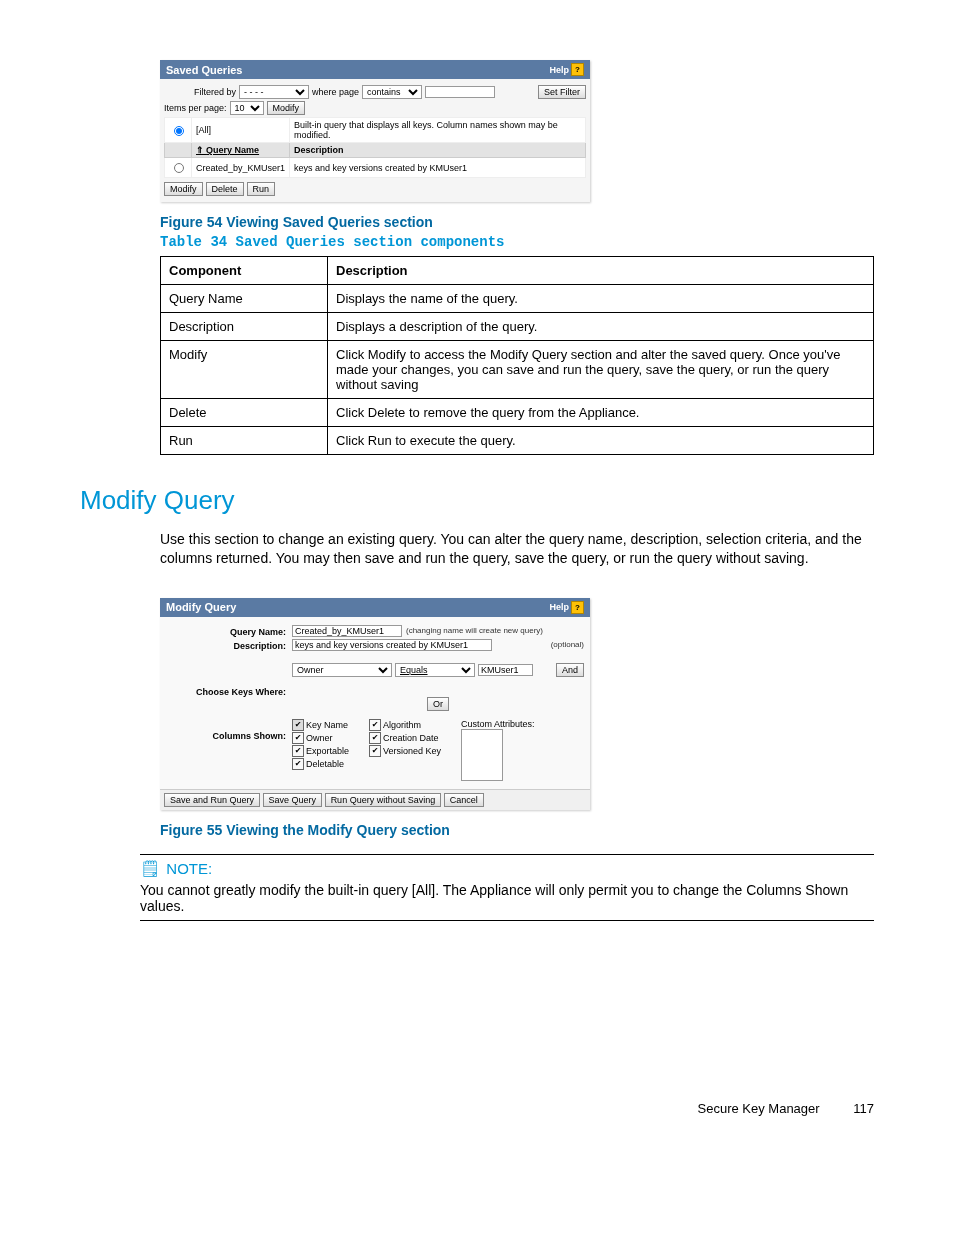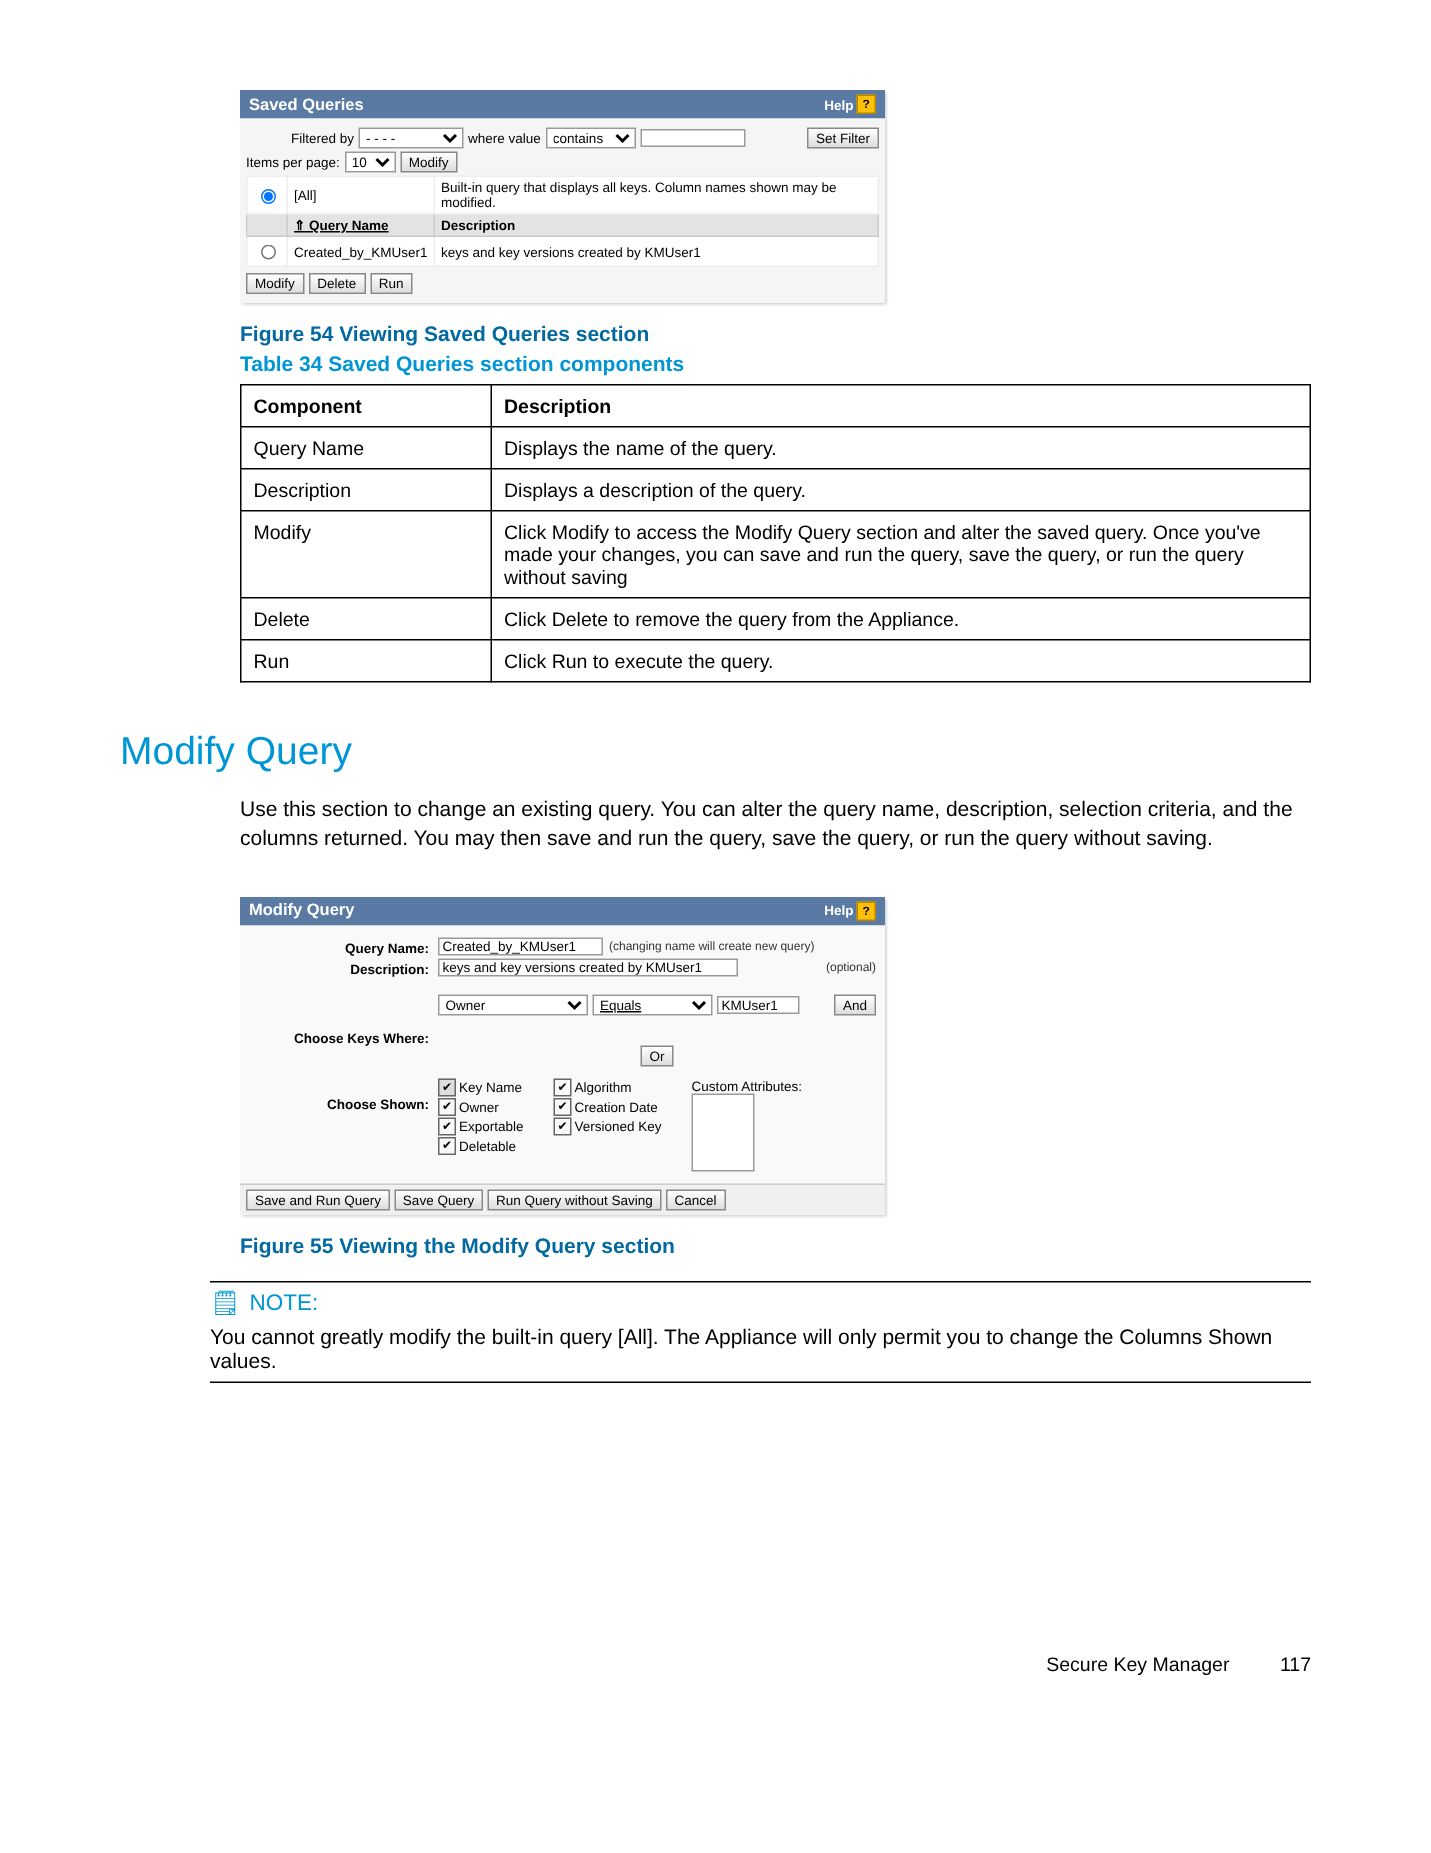--- a/index.html
+++ b/index.html
@@ -35,21 +35,21 @@
   .panel-body { padding: 4px; font-size: 9px; background:#f5f5f5; }
   .mini-row { display:flex; align-items:center; gap:3px; margin:2px 0; }
   .mini-input { border:1px solid #999; background:#fff; font-size:9px; padding:1px 2px; height:12px; box-sizing:border-box; }
   .mini-btn { border:1px solid #888; background:linear-gradient(#fff,#ddd); font-size:9px; padding:1px 5px; cursor:pointer; }
   .mini-select { border:1px solid #999; background:#fff; font-size:9px; height:14px; }
   .mini-table { width:100%; border-collapse:collapse; margin-top:2px; font-size:9px; }
   .mini-table th { background:#e3e3e3; text-align:left; padding:2px 4px; border:1px solid #ccc; font-weight:bold;}
   .mini-table td { background:#fff; padding:2px 4px; border:1px solid #eee; }
   .mini-radio { width:10px; height:10px; }
   .caption-blue { color:#0369a1; font-weight:bold; margin-left:80px; margin-top:6px; margin-bottom:4px; font-size:14px; }
-  .caption-blue2 { color:#0096d6; font-weight:bold; margin-left:80px; margin-top:4px; margin-bottom:6px; font-size:14px; }
+  .caption-blue2 { color:#0096d6; font-weight:bold; margin-left:80px; margin-top:4px; margin-bottom:6px; font-size:14px;font-family:Liberation Mono, monospace; }
   .components-table {
     width: 100%;
     border-collapse: collapse;
     margin-left: 80px;
     width: calc(100% - 80px);
     margin-bottom: 30px;
   }
   .components-table th, .components-table td {
     border: 1px solid #000;
     padding: 6px 8px;
@@ -90,21 +90,21 @@
     <span>Saved Queries</span>
     <span class="help">
       <span>Help</span>
       <span class="help-icon">?</span>
     </span>
   </div>
   <div class="panel-body">
     <div class="mini-row" style="justify-content:flex-start;">
       <span style="margin-left:30px;">Filtered by</span>
       <select class="mini-select" style="width:70px;"><option>- - - -</option></select>
-      <span>where value</span>
+      <span>where page</span>
       <select class="mini-select" style="width:60px;"><option>contains</option></select>
       <input class="mini-input" style="width: 70px;">
       <button class="mini-btn" style="margin-left:auto;">Set Filter</button>
     </div>
     <div class="mini-row">
       <span>Items per page:</span>
       <select class="mini-select" style="width:34px;"><option>10</option></select>
       <button class="mini-btn">Modify</button>
     </div>
     <table class="mini-table">
@@ -200,21 +200,21 @@
           <select class="mini-select" style="width:80px;text-decoration:underline;"><option>Equals</option></select>
           <input class="mini-input" style="width: 55px;" value="KMUser1">
           <button class="mini-btn" style="margin-left:auto;">And</button>
         </div>
         <div style="text-align:center; margin-top:14px;">
           <button class="mini-btn">Or</button>
         </div>
       </div>
     </div>
     <div class="form-row" style="margin-top:8px;">
-      <div class="form-label" style="padding-top:12px;">Choose Shown:</div>
+      <div class="form-label" style="padding-top:12px;">Columns Shown:</div>
       <div class="form-field">
         <div class="cols-group">
           <div class="col-list">
             <label>
                 <span class="checkbox-box" style="background:#ddd;">✔</span>
                 <span>Key Name</span>
               </label>
             <label>
                 <span class="checkbox-box">✔</span>
                 <span>Owner</span>

